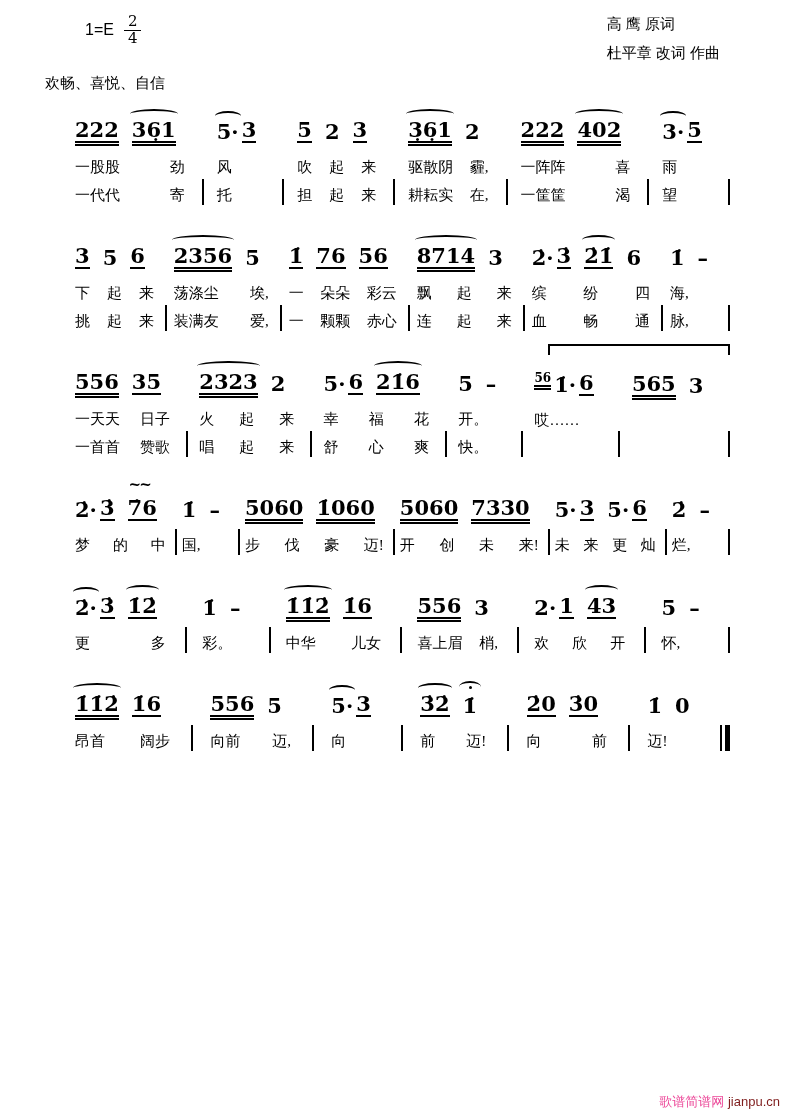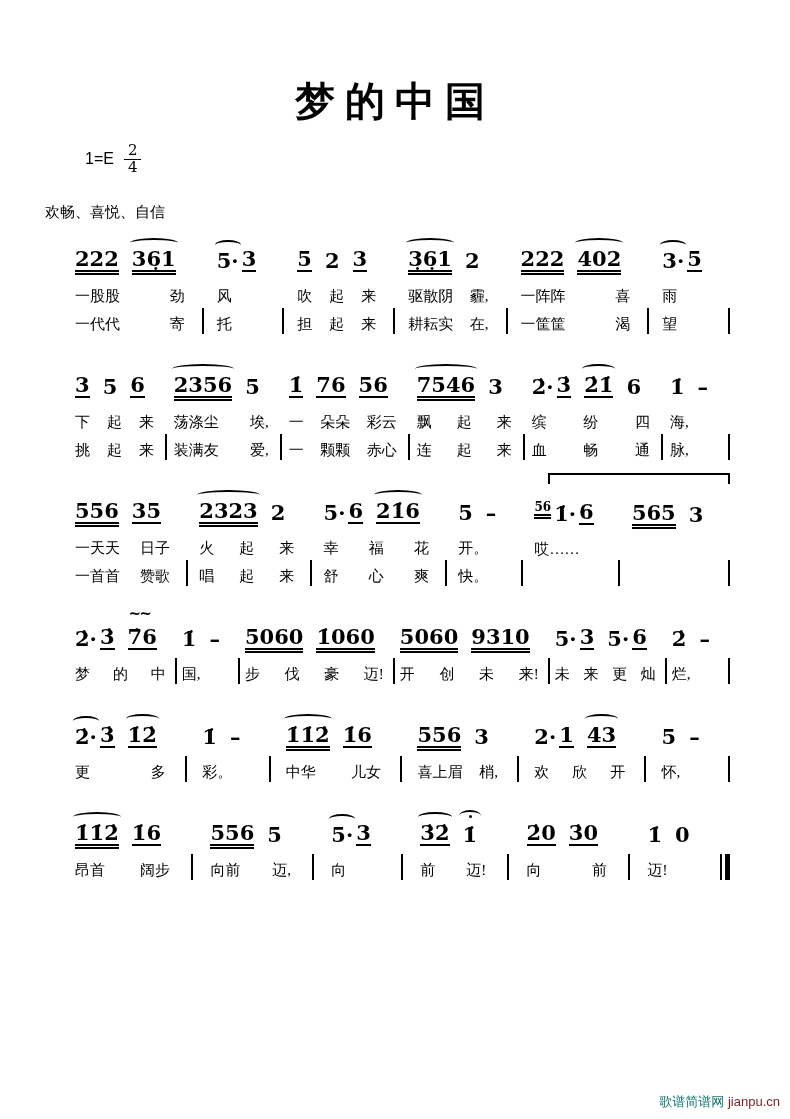--- a/index.html
+++ b/index.html
@@ -44,30 +44,33 @@
        white-space:nowrap;min-height:18px;font-family:Liberation Serif, serif;}
   .lyr span{margin-right:4px;}
   .bracket{position:absolute;top:-17px;right:0;width:178px;height:9px;
            border:2px solid #000;border-bottom:none;}
   .watermark{position:absolute;right:10px;bottom:8px;font-size:13px;}
 </style>
 </head>
 <body>
 
 <div class="sheet">
-  <div class="title">梦的中国</div>
 
   <div class="meta">
     <div class="keyblock">
       <span class="keysig">1=E</span>
       <span class="fraction">
         <span class="num">2</span>
         <span class="den">4</span>
       </span>
     </div>
+    <div class="credits">
+      <div>高  鹰  原词</div>
+      <div>杜平章  改词 作曲</div>
+    </div>
   </div>
 
   <div class="mood">欢畅、喜悦、自信</div>
 
   <div class="systems" id="systems">
       <div class="system">
         <div class="staff">
           <div class="measure">
             <div class="notes">
               <span class="n u2">222</span>
@@ -207,21 +210,21 @@
             </div>
             <div class="lyr">
               <span>一</span>
               <span>颗颗</span>
               <span>赤心</span>
             </div>
           </div>
           <div class="bar"></div>
           <div class="measure">
             <div class="notes">
-              <span class="n u2 arc">7546</span>
+              <span class="n u2 arc">8714</span>
               <span class="n">3</span>
             </div>
             <div class="lyr">
               <span>飘</span>
               <span>起</span>
               <span>来</span>
             </div>
             <div class="lyr">
               <span>连</span>
               <span>起</span>
@@ -392,21 +395,21 @@
               <span>步</span>
               <span>伐</span>
               <span>豪</span>
               <span>迈!</span>
             </div>
           </div>
           <div class="bar"></div>
           <div class="measure">
             <div class="notes">
               <span class="n u2">5060</span>
-              <span class="n u2">9310</span>
+              <span class="n u2">7330</span>
             </div>
             <div class="lyr">
               <span>开</span>
               <span>创</span>
               <span>未</span>
               <span>来!</span>
             </div>
           </div>
           <div class="bar"></div>
           <div class="measure">
@@ -574,16 +577,16 @@
           </div>
           <div class="endgroup">
             <div class="thin"></div>
             <div class="thick"></div>
           </div>
         </div>
       </div>
     </div>
 
   <div class="watermark">
-    <span id="wm-site" style="color: #0f766e;">歌谱简谱网</span>
+    <span id="wm-site" style="color: #ec4899;">歌谱简谱网</span>
     <span id="wm-domain" style="color: #7f1d1d;">jianpu.cn</span>
   </div>
 </div>
 
 </body></html>

